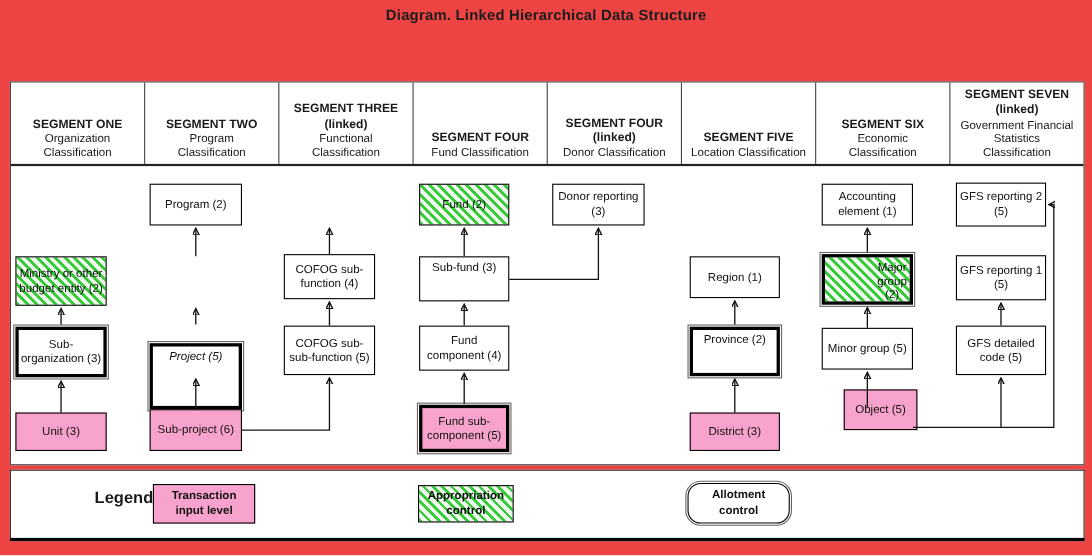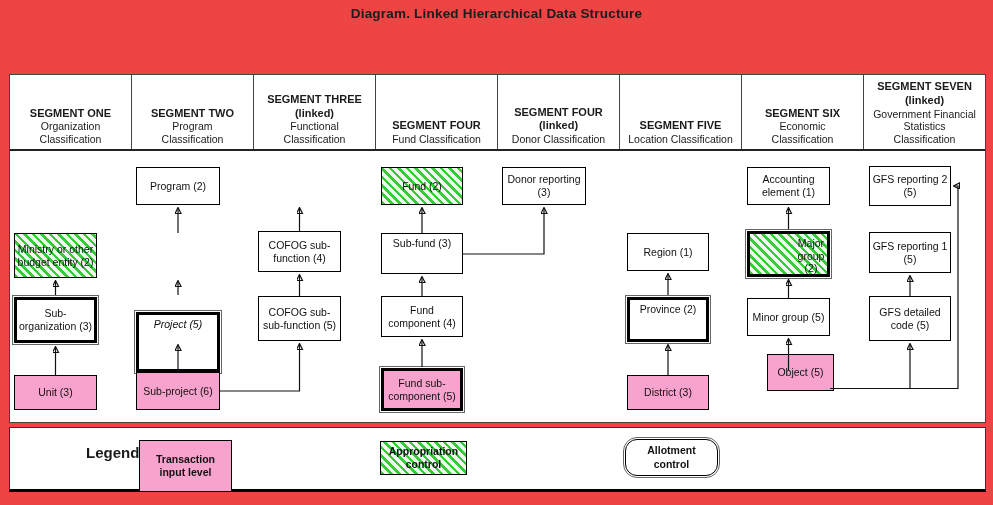--- a/index.html
+++ b/index.html
@@ -66,21 +66,21 @@
   .n-object{left:747px;top:354px;width:67px;height:37px;margin-left:20px;}
   .n-gfs2{left:869px;top:166px;width:82px;height:40px;}
   .n-gfs1{left:869px;top:232px;width:82px;height:41px;}
   .n-gfsdc{left:869px;top:296px;width:82px;height:45px;}
   
   .legend-label{position:absolute;left:86px;top:444px;font-size:15px;font-weight:bold;z-index:1;}
   .lnode{
     position:absolute;box-sizing:border-box;border:1px solid #000;display:flex;align-items:center;
     justify-content:center;text-align:center;font-size:10.5px;font-weight:bold;line-height:1.25;z-index:1;color:#111;
   }
-  .l-pink{left:139px;top:440px;width:93px;height:52px;}
+  .l-pink{left:139px;top:440px;width:93px;height:36px;}
   .l-hatch{left:380px;top:441px;width:87px;height:34px;}
   .l-thick{left:625px;top:439px;width:93px;height:37px;border-radius:12px;}
   
   .overlay{position:absolute;left:0;top:0;width:993px;height:505px;z-index:2;pointer-events:none;}
   .overlay line,.overlay path{stroke:#111;stroke-width:1.2;fill:none;}
 </style>
 </head>
 <body>
 
 <div class="stage">

